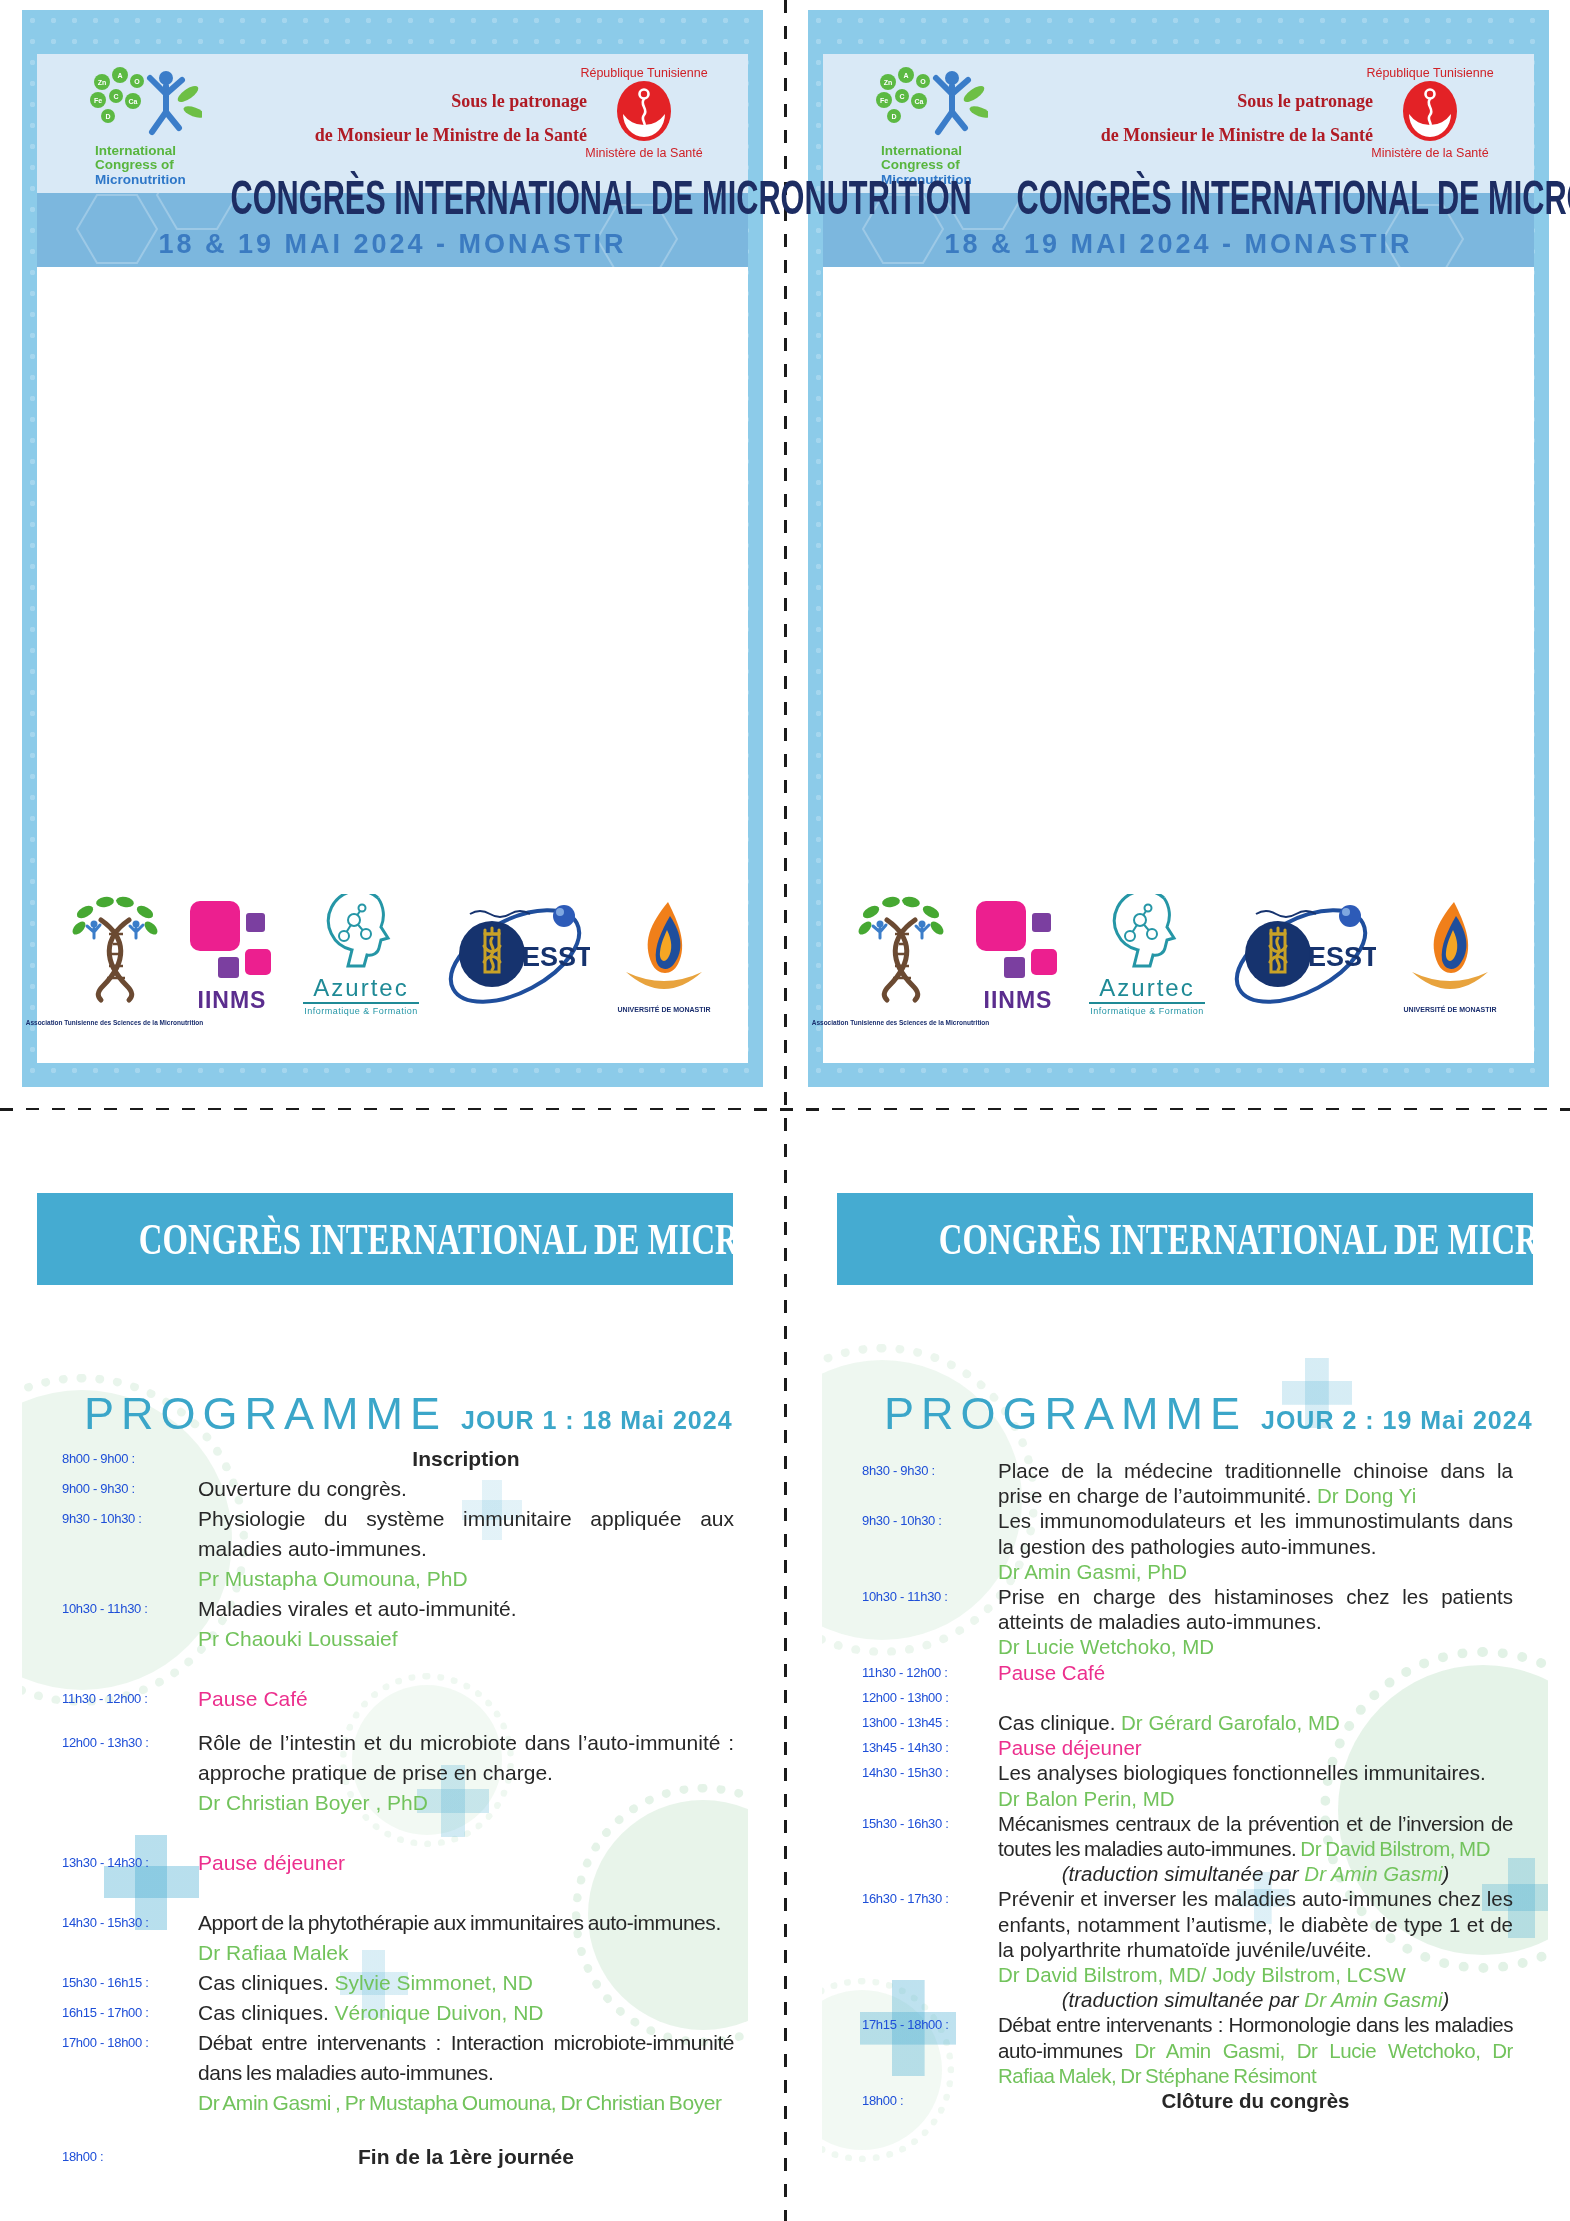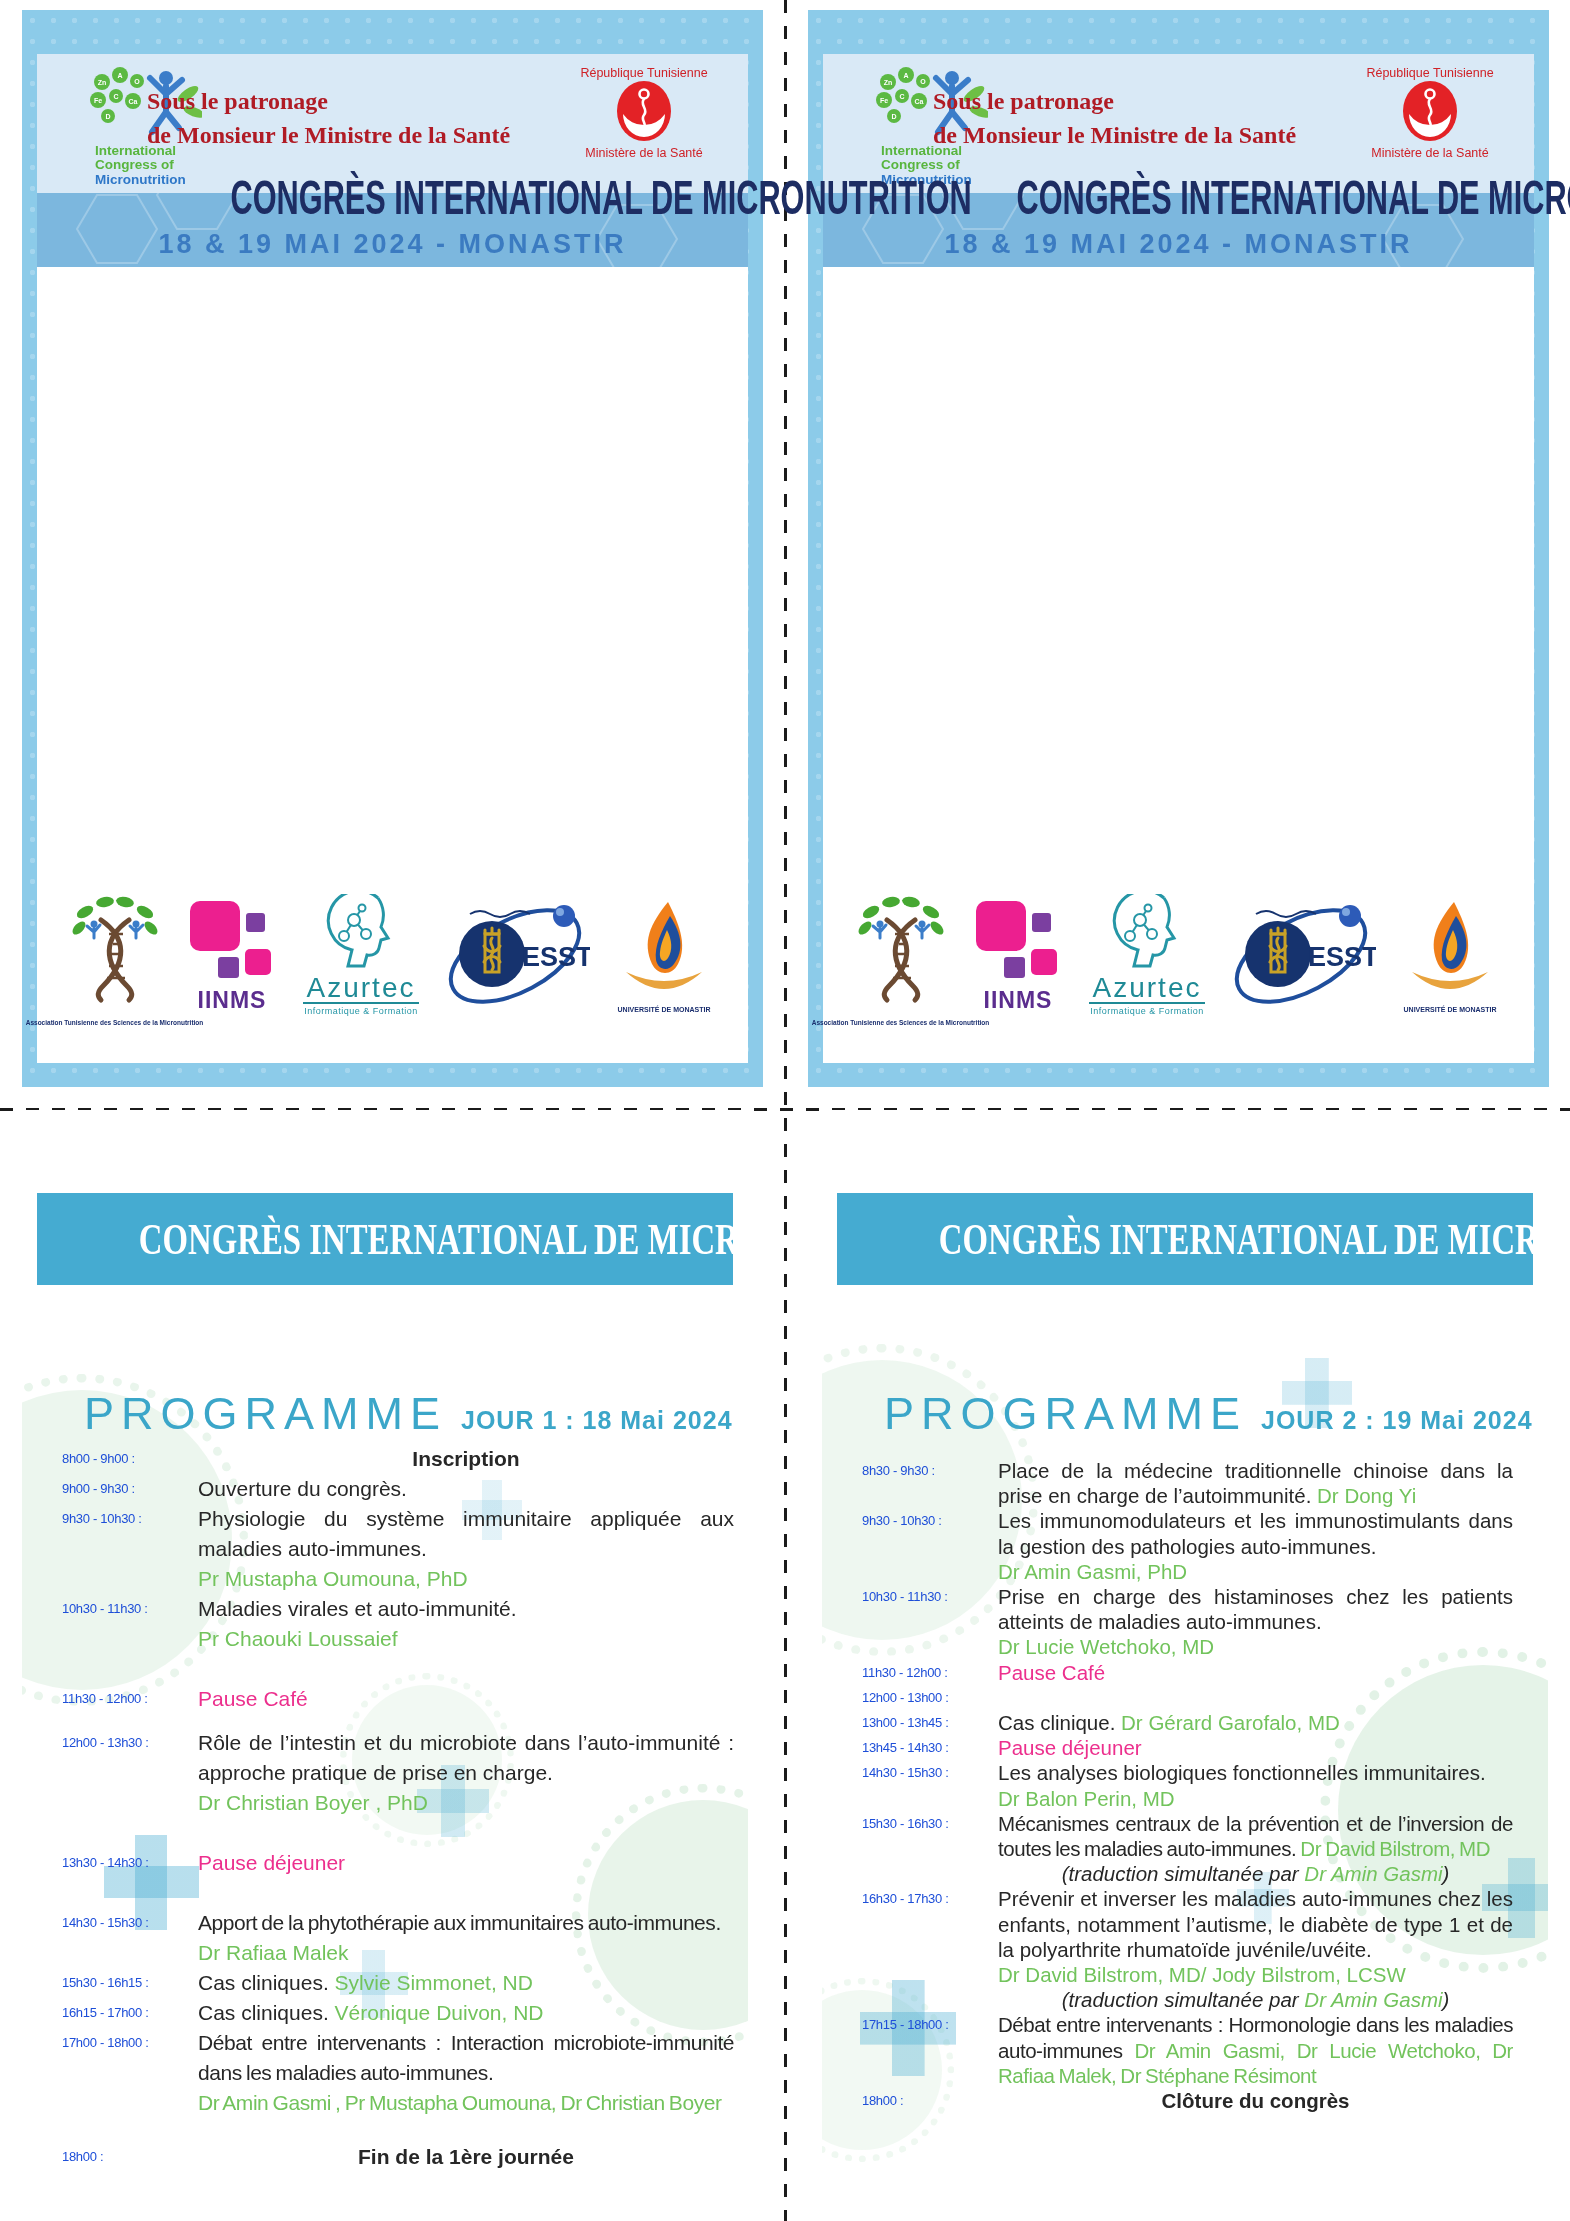--- a/index.html
+++ b/index.html
@@ -19,35 +19,35 @@
   .cover-left{left:22px;} .cover-right{left:808px;}
   .cv-header{position:absolute;left:15px;top:44px;width:711px;height:139px;background:#d9e9f6;}
   .cv-band{position:absolute;left:15px;top:183px;width:711px;height:74px;background:#7cb7de;overflow:hidden;}
   .cv-band svg{position:absolute;left:0;top:-14px;}
   .cv-white{position:absolute;left:15px;top:257px;width:711px;height:796px;background:#ffffff;}
   .cv-title{position:absolute;left:0;top:160px;width:100%;text-align:center;z-index:3;}
   .cv-title span{display:inline-block;white-space:nowrap;font-weight:700;font-size:48px;
                  color:#1d2d63;transform:scaleX(.64);transform-origin:center;}
   .cv-date{position:absolute;left:0;top:219px;width:100%;text-align:center;z-index:3;
            font-weight:700;font-size:27px;letter-spacing:3px;color:#3b7bc1;}
-  .patronage{position:absolute;left:110px;top:30px;width:440px;text-align:left;
-             font-family:"Liberation Serif",serif;font-weight:700;font-size:24px;
+  .patronage{position:absolute;left:110px;top:30px;width:440px;text-align:right;
+             font-family:"Liberation Serif",serif;font-weight:700;font-size:18px;
              line-height:34px;color:#b01b25;}
   .icm-logo{position:absolute;left:40px;top:12px;width:130px;text-align:center;}
   .icm-logo .t1,.icm-logo .t2{font-size:13.5px;font-weight:700;color:#58b53e;line-height:14px;text-align:left;padding-left:18px;}
   .icm-logo .t3{font-size:13.5px;font-weight:700;color:#2e77c8;line-height:15px;text-align:left;padding-left:18px;}
   .ministry{position:absolute;right:24px;top:12px;width:160px;text-align:center;}
   .ministry .mt{font-size:12.5px;color:#cf2127;line-height:14px;}
   .partners{position:absolute;left:25px;right:25px;bottom:28px;height:160px;
             display:flex;justify-content:space-between;align-items:center;}
   .plogo{position:relative;text-align:center;}
   .pcap{position:absolute;left:50%;transform:translateX(-50%);white-space:nowrap;
         font-size:6.5px;color:#1a2e6e;font-weight:700;}
   .iinms-label{font-size:23px;font-weight:700;color:#5b2d8e;letter-spacing:1px;margin-top:2px;}
-  .az-name{font-size:28px;color:#1f8a96;letter-spacing:2px;line-height:24px;}
+  .az-name{font-size:24px;color:#1f8a96;letter-spacing:2px;line-height:24px;}
   .az-line{height:2px;background:#1f8a96;margin:2px 6px 2px 6px;}
   .az-sub{font-size:9px;color:#2596a6;letter-spacing:.5px;}
   .um-cap{font-size:7px;color:#1a2e6e;font-weight:700;white-space:nowrap;}
 
   
   .pcol{position:absolute;top:1110px;width:726px;height:1111px;overflow:hidden;background:#fff;}
   .pcol-left{left:22px;} .pcol-right{left:822px;}
   .pbanner{position:absolute;left:15px;top:83px;width:696px;height:92px;background:#45abd1;
            text-align:center;line-height:92px;z-index:2;}
   .pbanner span{display:inline-block;white-space:nowrap;font-family:"Liberation Serif",serif;

